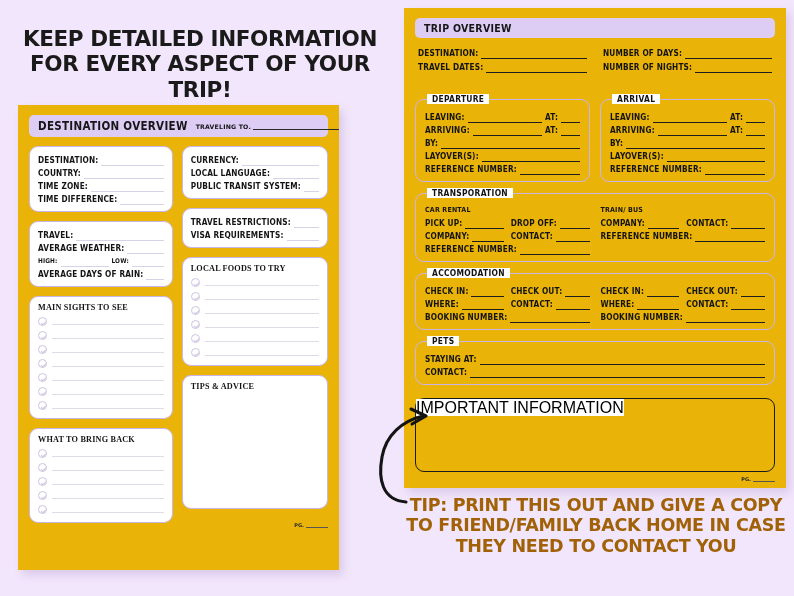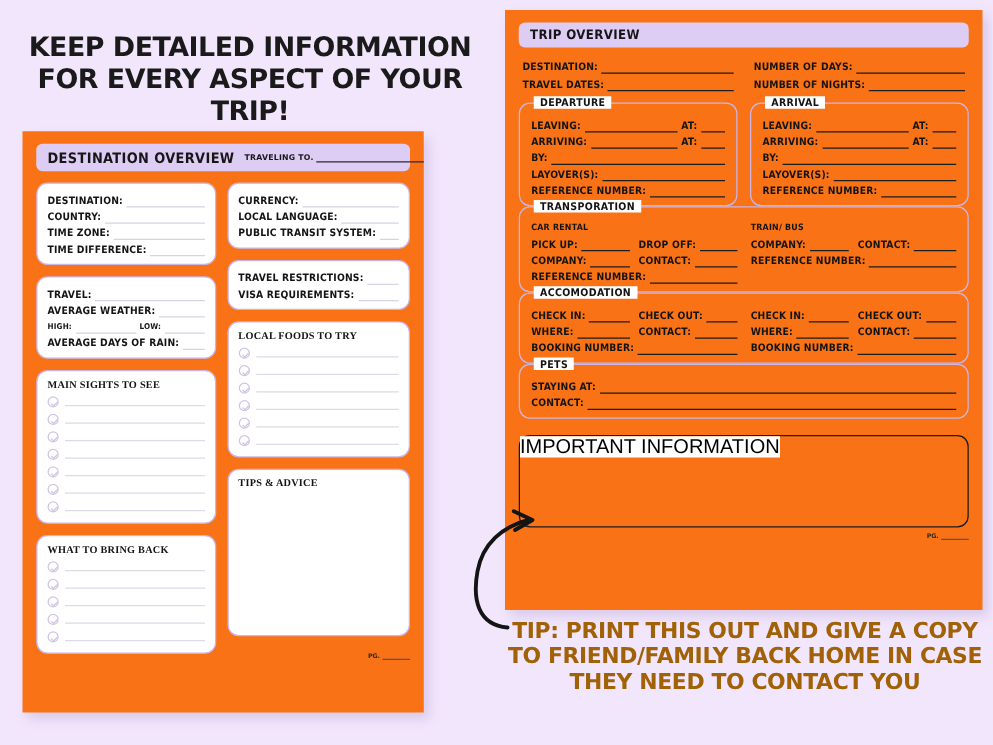--- a/index.html
+++ b/index.html
@@ -20,21 +20,21 @@
     font-weight: 700;
     font-size: 21.5px;
     line-height: 1.18;
     letter-spacing: -0.4px;
     color: #1a1a1a;
   }
 
   
   .page {
     position: absolute;
-    background: #f97316;
+    background: #eab308;
     box-shadow: 4px 5px 9px rgba(120, 90, 160, 0.20);
   }
   #page-left  { left: 18px;  top: 105px; width: 321px; height: 465px; padding: 10px 11px 6px 11px; }
   #page-right { left: 404px; top: 8px;   width: 382px; height: 480px; padding: 10px 11px 6px 11px; }
 
   
   .band {
     background: #ddcdf4;
     border-radius: 5px;
     height: 22px;
@@ -142,20 +142,21 @@
 
   .top-fields { display: flex; gap: 16px; margin: 7px 3px 0 3px; }
   .top-col { flex: 1 1 0; }
   .top-col .frow { height: 14px; }
 
   
   .fs {
     position: relative;
     border: 1px solid #c9b5e6;
     border-radius: 9px;
+    margin-top: 11px;
     padding: 10px 9px 6px 9px;
   }
   .fs > .fs-legend {
     position: absolute;
     top: -6px; left: 11px;
     background: #ffffff;
     padding: 0 5px;
     font-family: "DejaVu Sans Condensed", "DejaVu Sans", sans-serif;
     font-weight: 700; font-size: 8.4px; letter-spacing: 0.3px; color: #131313;
     white-space: nowrap;
@@ -163,21 +164,21 @@
   .fs-2col { display: flex; gap: 11px; }
   .fs-2col > div { flex: 1 1 0; min-width: 0; }
   .subhead {
     font-family: "DejaVu Sans Condensed", "DejaVu Sans", sans-serif;
     font-weight: 700; font-size: 7px; letter-spacing: 0.2px; color: #141414;
     height: 12px; line-height: 12px;
   }
   .half-pair { display: flex; gap: 7px; }
   .half-pair > .frow { flex: 1 1 0; min-width: 0; }
 
-  .depart-row { display: flex; gap: 10px; margin-top: 9px; }
+  .depart-row { display: flex; gap: 10px; margin-top: 26px; }
   .depart-row > .fs { flex: 1 1 0; margin-top: 0; min-width: 0; }
 
   .bigbox {
     border: 1.6px solid #1b1b1b;
     border-radius: 9px;
     height: 74px;
     margin-top: 13px;
     position: relative;
   }
   .bigbox .fs-legend { background: #fff; }

